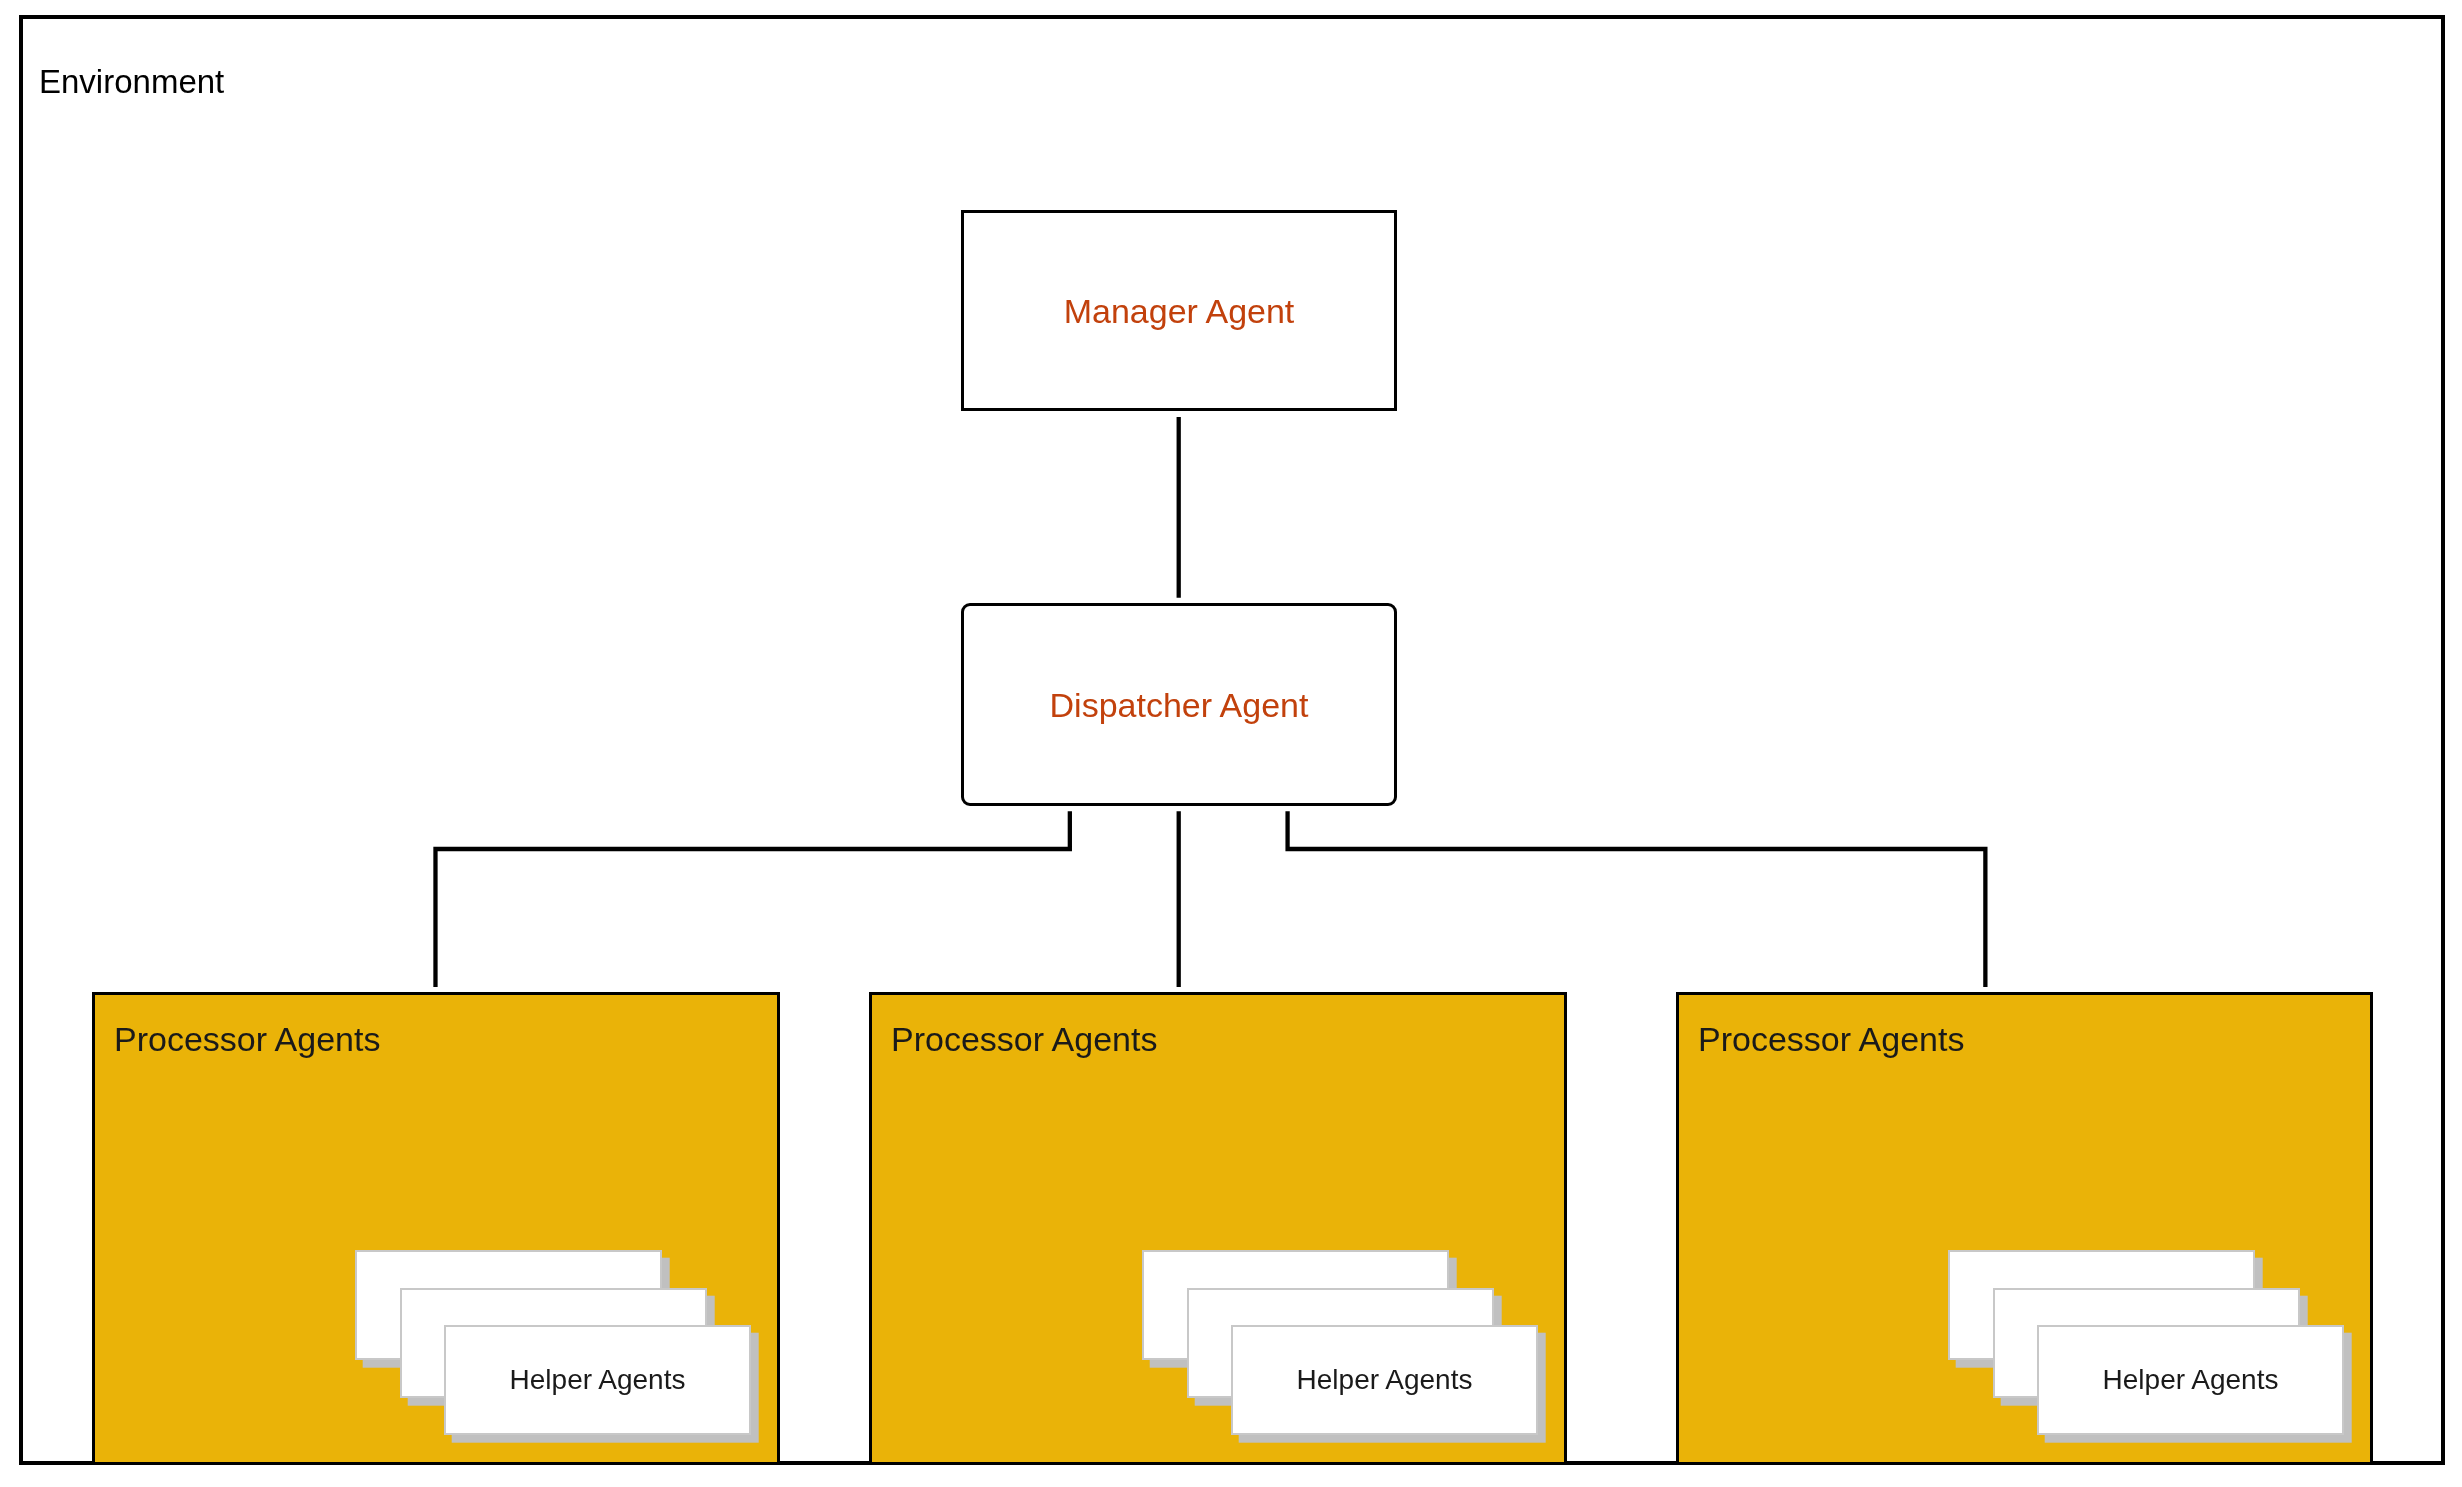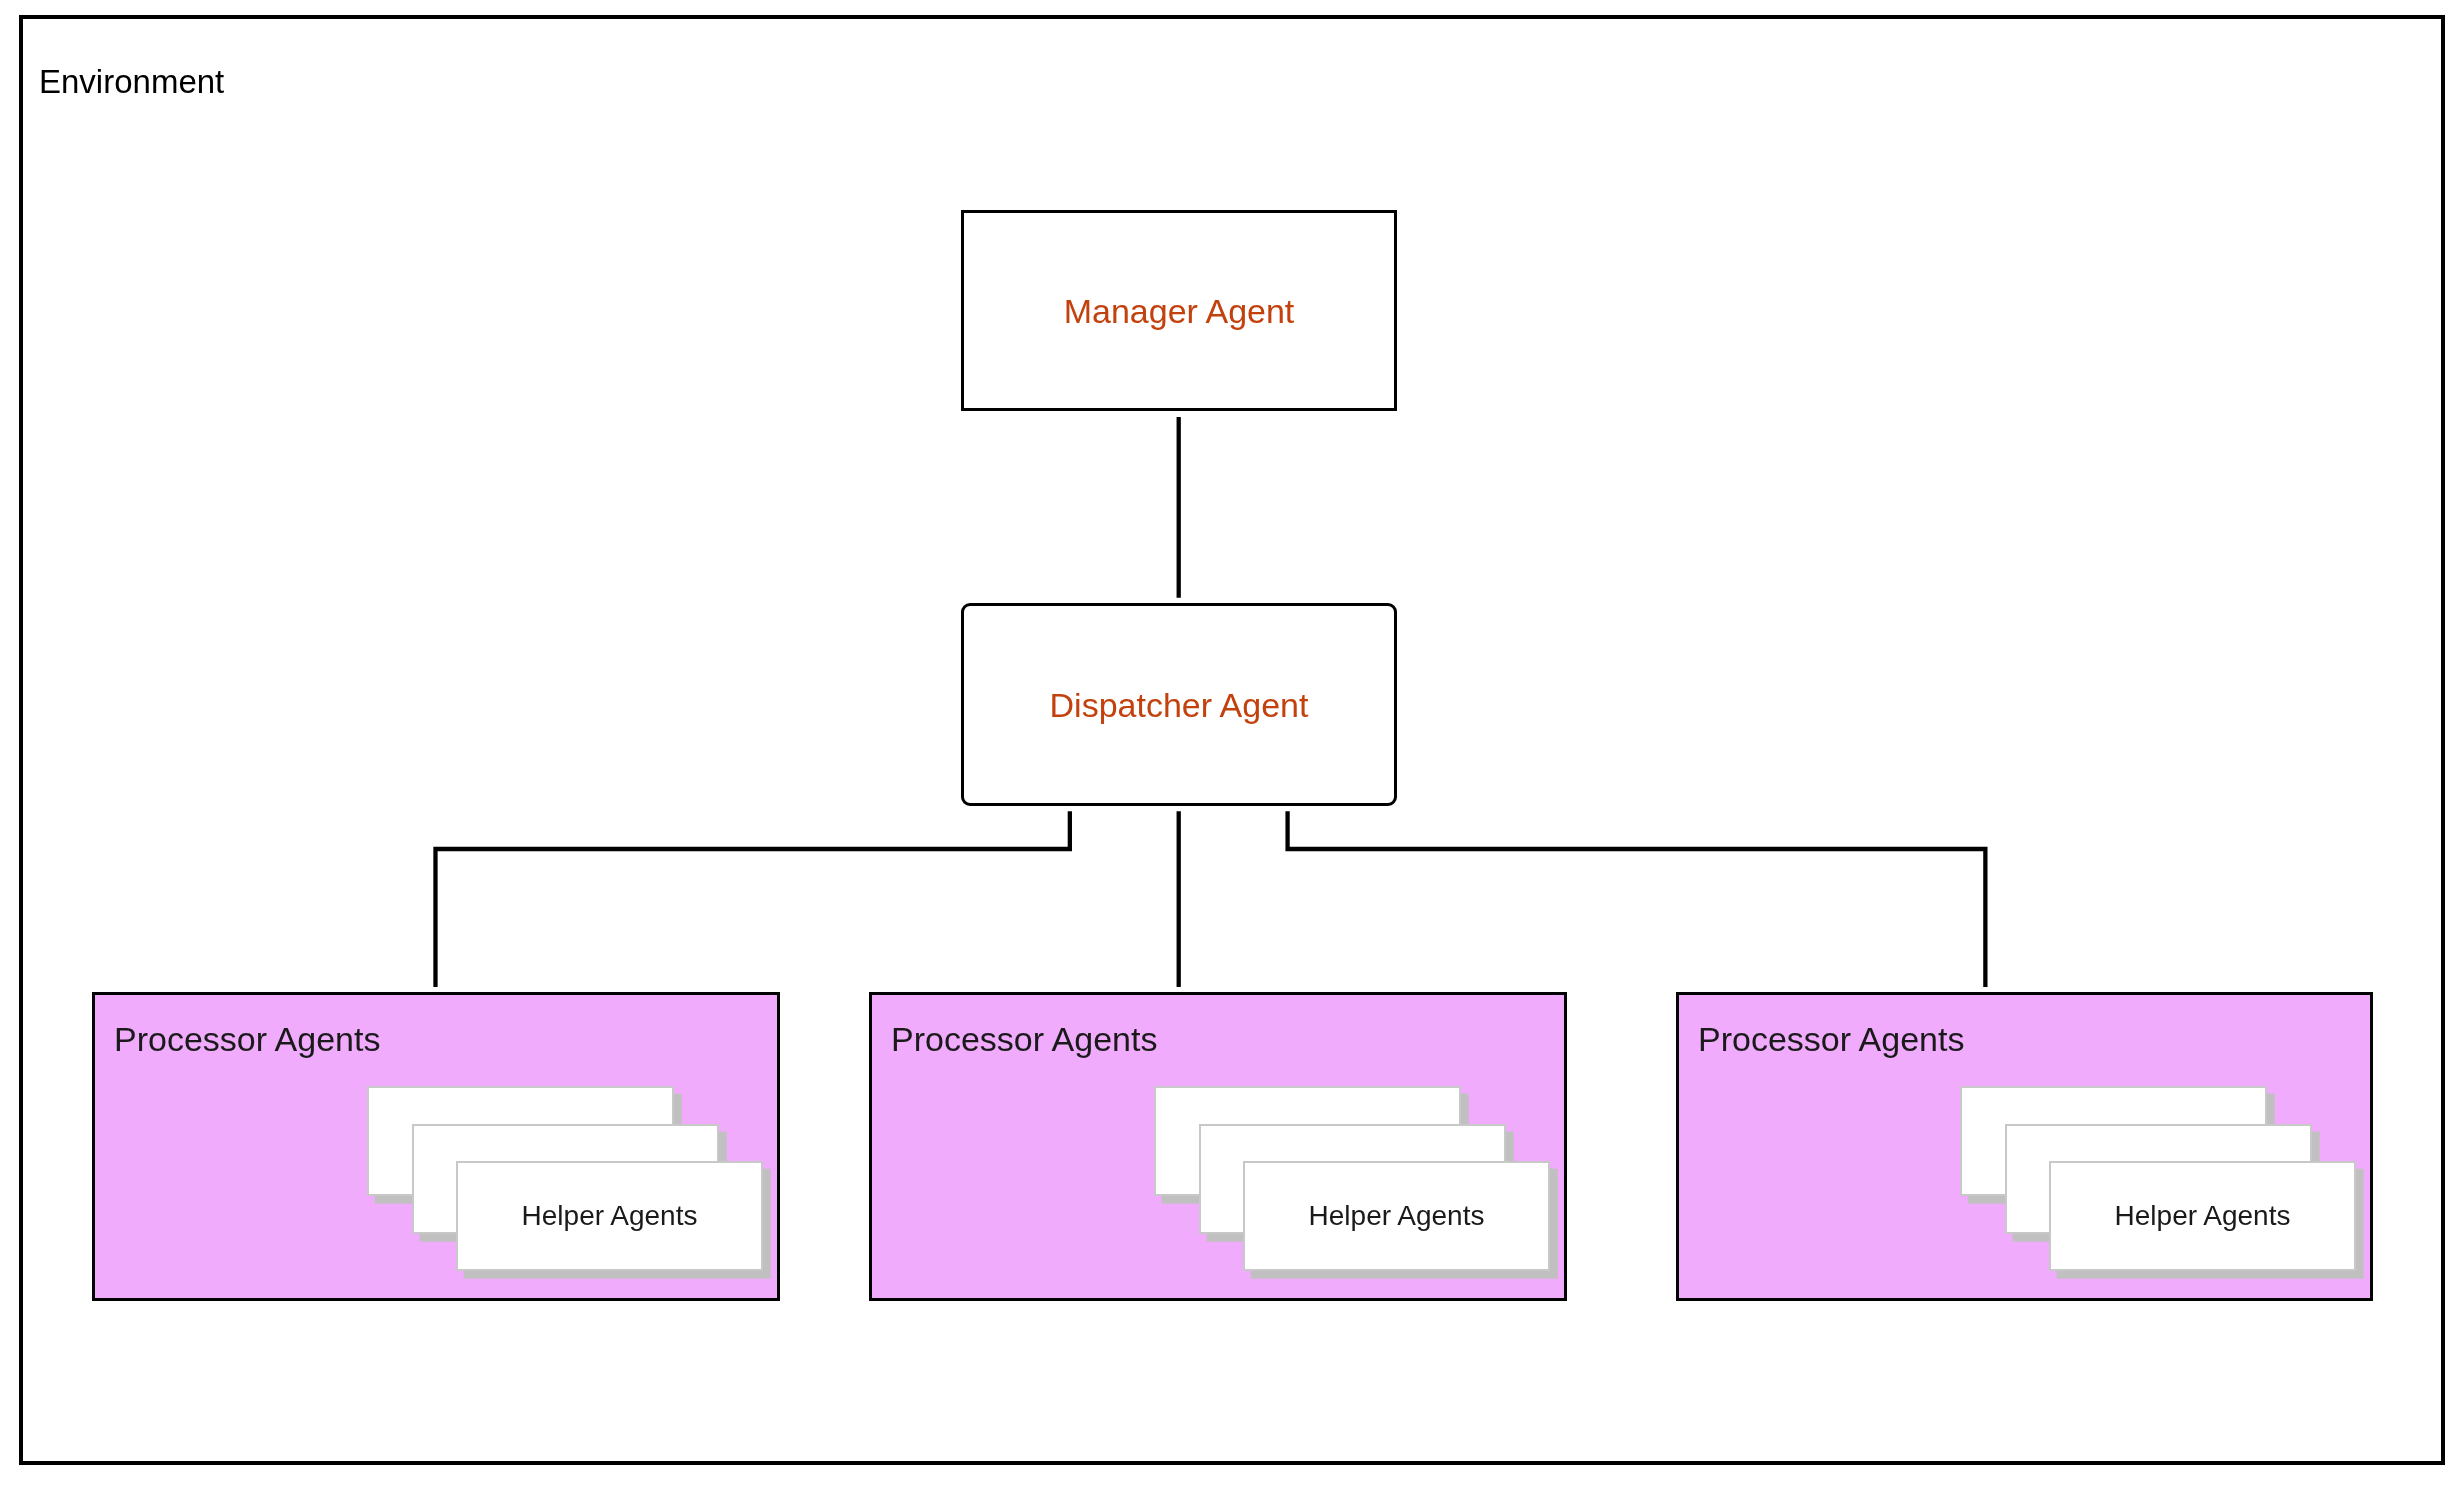--- a/index.html
+++ b/index.html
@@ -70,24 +70,24 @@
     top: 603px;
     width: 436px;
     height: 203px;
     border-radius: 9px;
   }
 
   
   .processor-box {
     position: absolute;
     top: 992px;
-    height: 309px;
+    height: 473px;
     border: 3.4px solid #000000;
     box-sizing: border-box;
-    background: #f0abfc;
+    background: #eab308;
   }
   #processor-box-1 { left: 92px;  width: 688px; }
   #processor-box-2 { left: 869px; width: 698px; }
   #processor-box-3 { left: 1676px; width: 697px; }
 
   .processor-title {
     position: absolute;
     left: 19px;
     top: 27.4px;
     font-size: 34px;
@@ -105,21 +105,20 @@
     height: 197px;
   }
   .helper-card {
     position: absolute;
     width: 307px;
     height: 110px;
     background: #ffffff;
     border: 2.6px solid #c8c8c8;
     box-sizing: border-box;
     box-shadow: 7.7px 7.7px 0 0 #c0c0c0;
-    margin-left: 12px;
   }
   .helper-card.c1 { left: 0px;  top: 0px;  }
   .helper-card.c2 { left: 45px; top: 38px; }
   .helper-card.c3 {
     left: 89px;
     top: 75px;
     display: flex;
     align-items: center;
     justify-content: center;
   }

